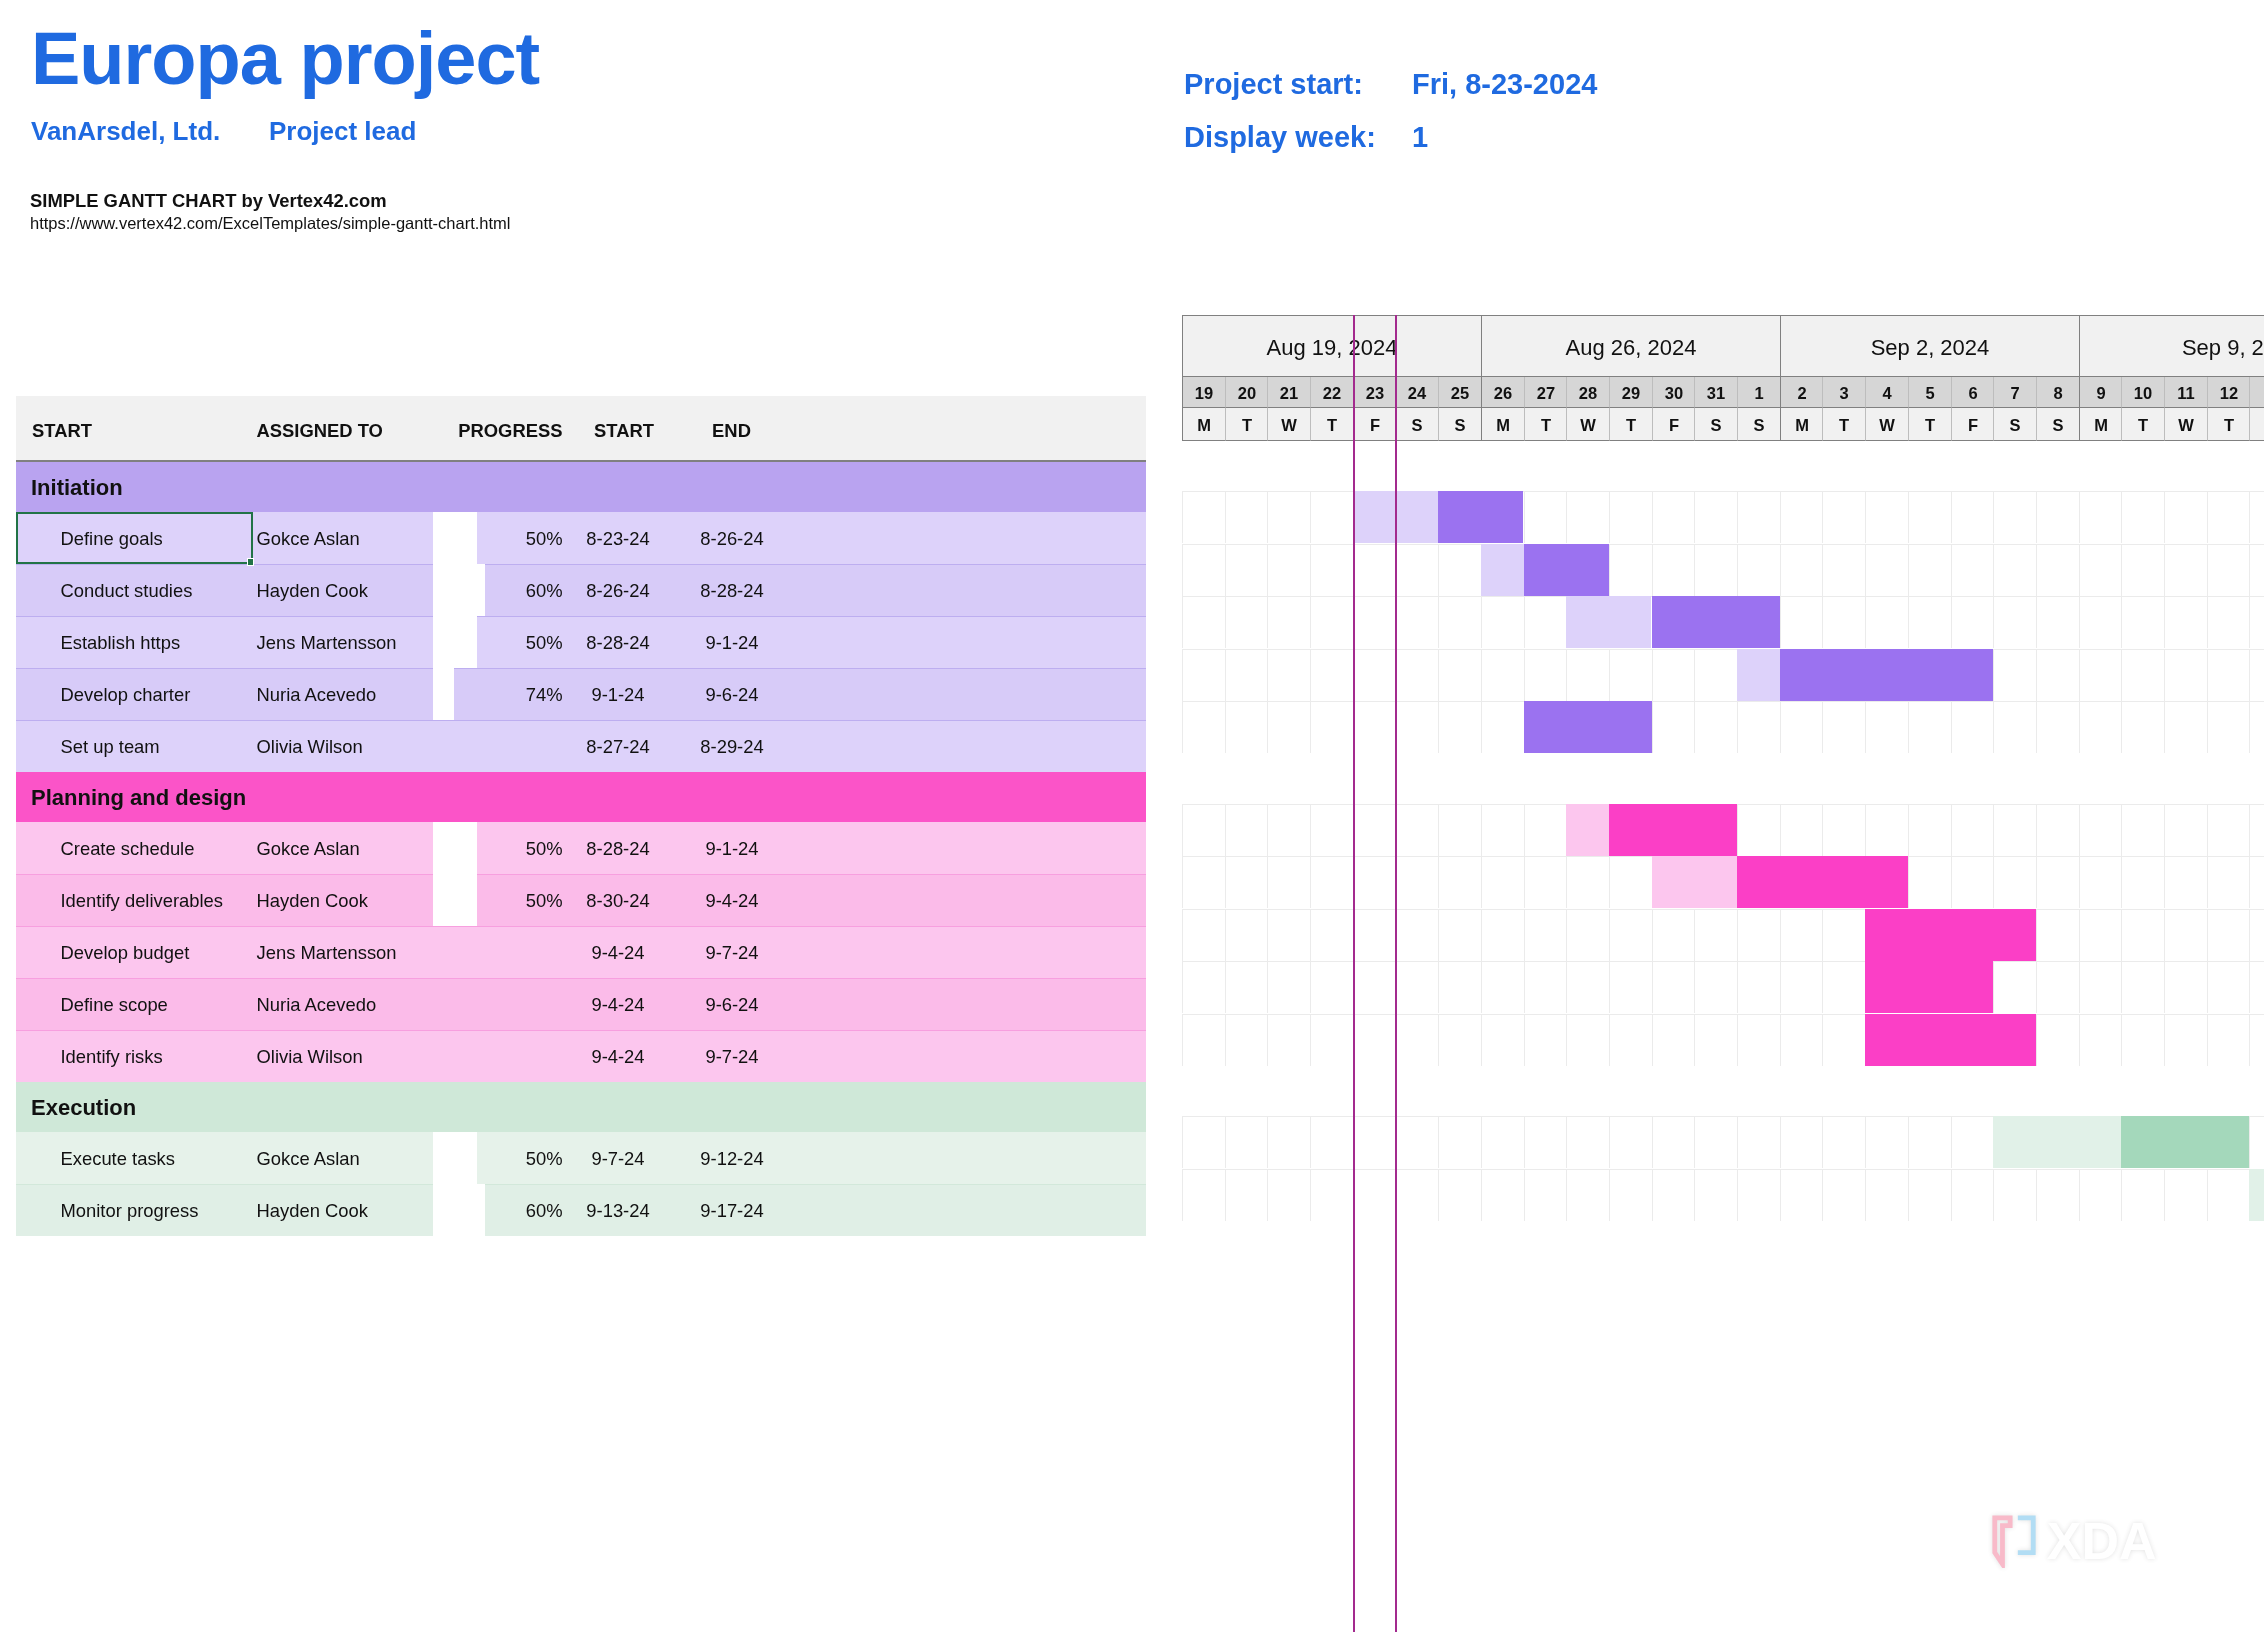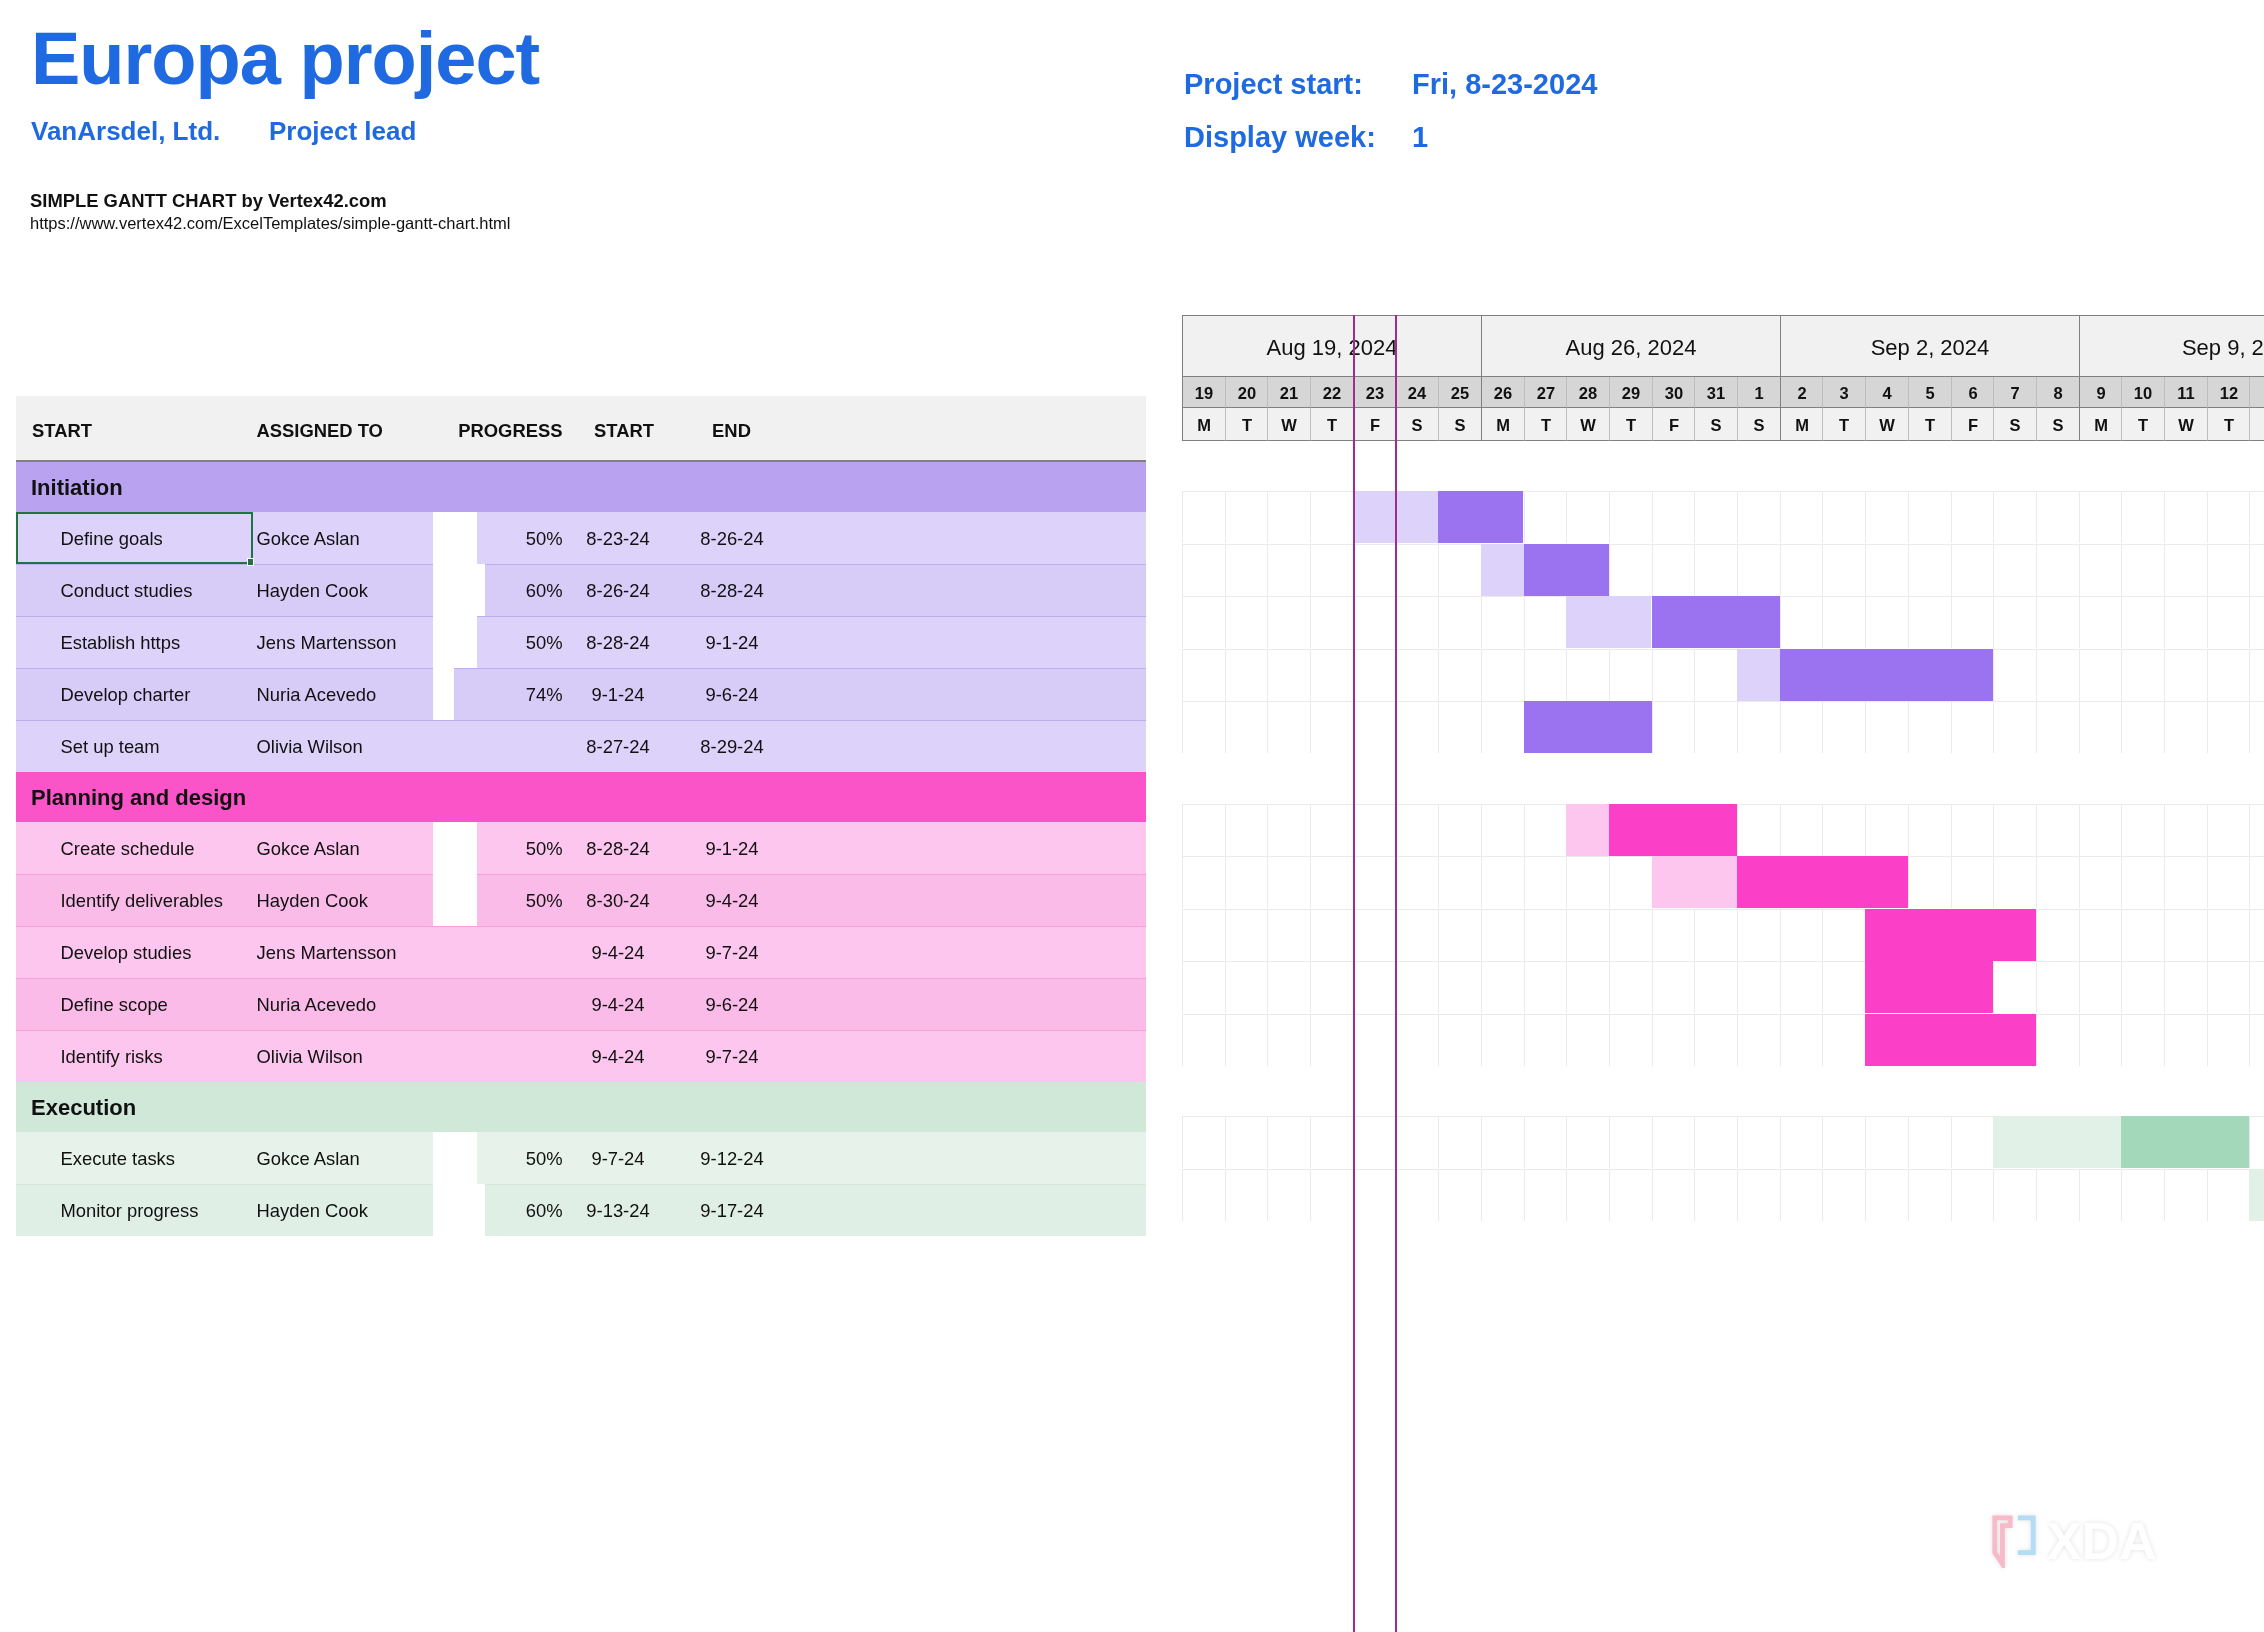--- a/index.html
+++ b/index.html
@@ -235,21 +235,21 @@
         <div class="sep" style="background: rgb(247, 159, 223);"></div>
         <div class="databar" style="width: 44px;"></div>
         <span class="cell c-task">Identify deliverables</span>
         <span class="cell c-assigned">Hayden Cook</span>
         <span class="cell c-progress">50%</span>
         <span class="cell c-start">8-30-24</span>
         <span class="cell c-end">9-4-24</span>
       </div>
       <div class="task-row" style="background: rgb(252, 198, 238);">
         <div class="sep" style="background: rgb(247, 159, 223);"></div>
-        <span class="cell c-task">Develop studies</span>
+        <span class="cell c-task">Develop budget</span>
         <span class="cell c-assigned">Jens Martensson</span>
         <span class="cell c-progress"></span>
         <span class="cell c-start">9-4-24</span>
         <span class="cell c-end">9-7-24</span>
       </div>
       <div class="task-row" style="background: rgb(251, 187, 233);">
         <div class="sep" style="background: rgb(247, 159, 223);"></div>
         <span class="cell c-task">Define scope</span>
         <span class="cell c-assigned">Nuria Acevedo</span>
         <span class="cell c-progress"></span>

